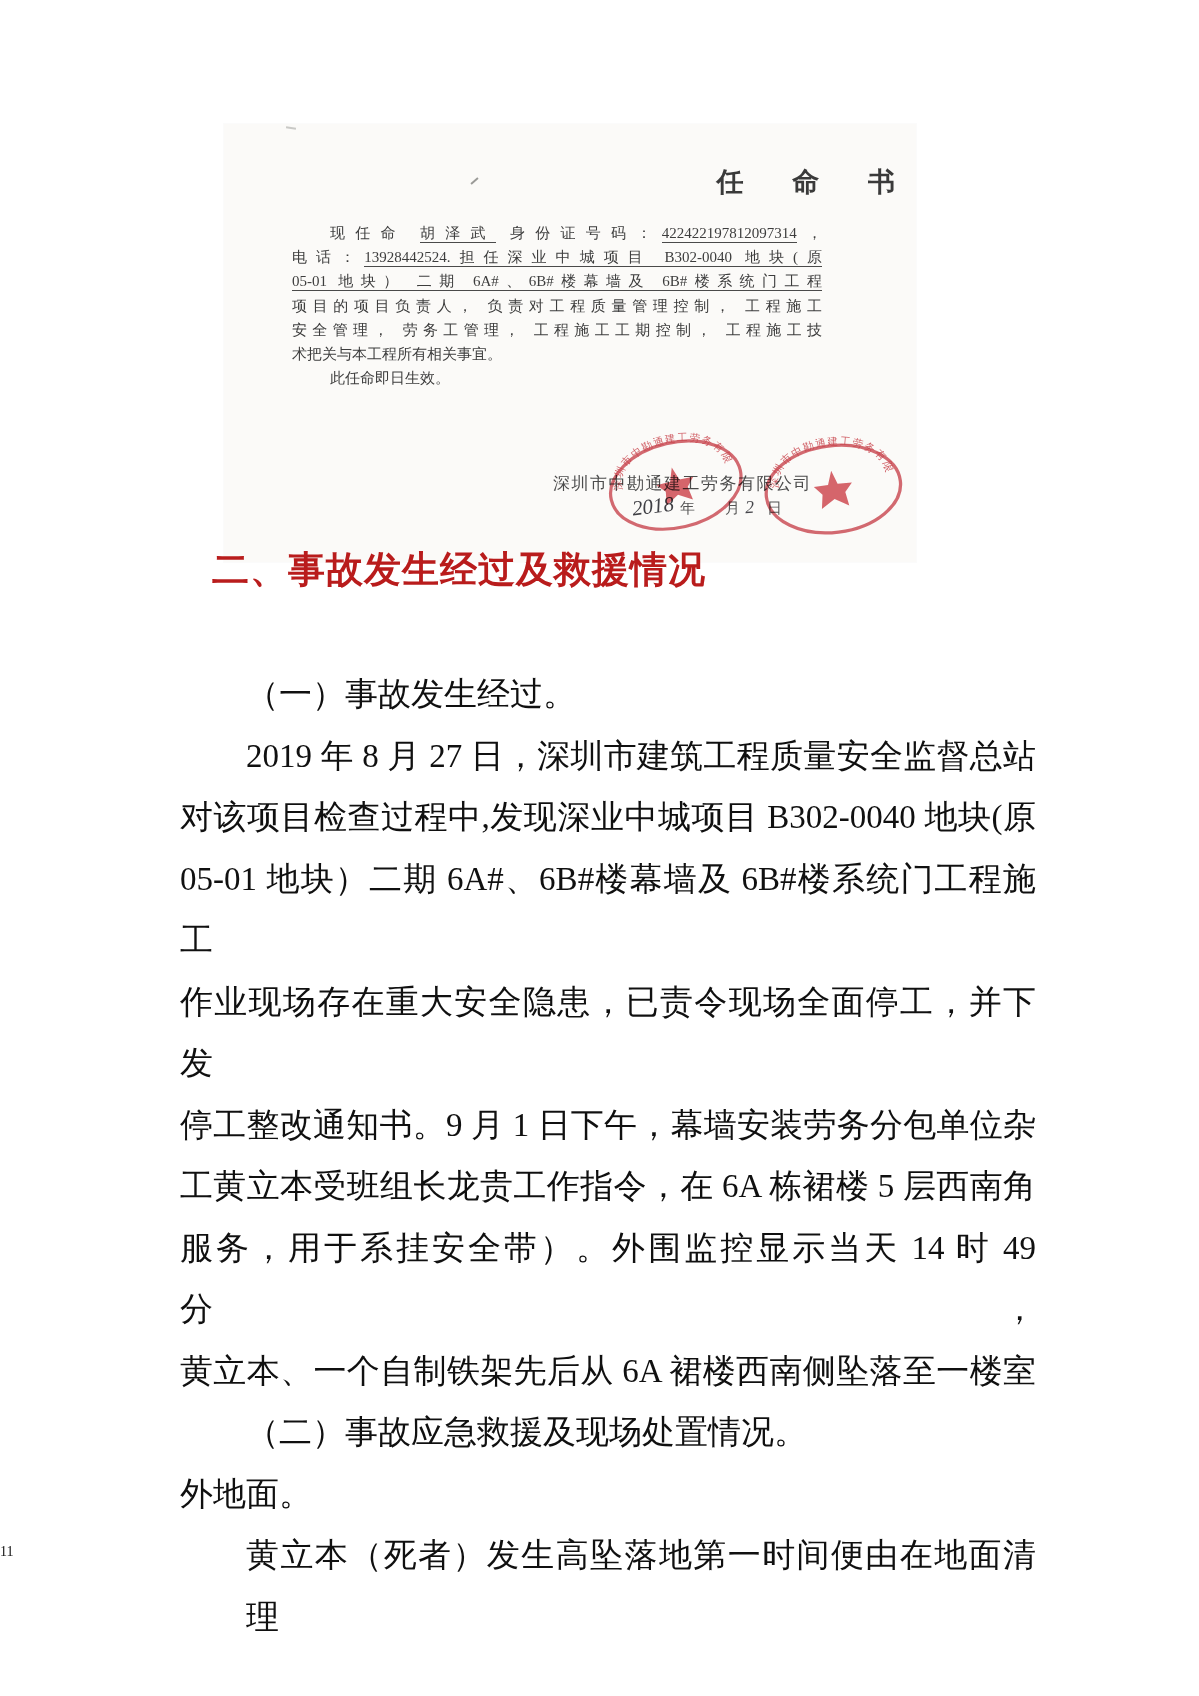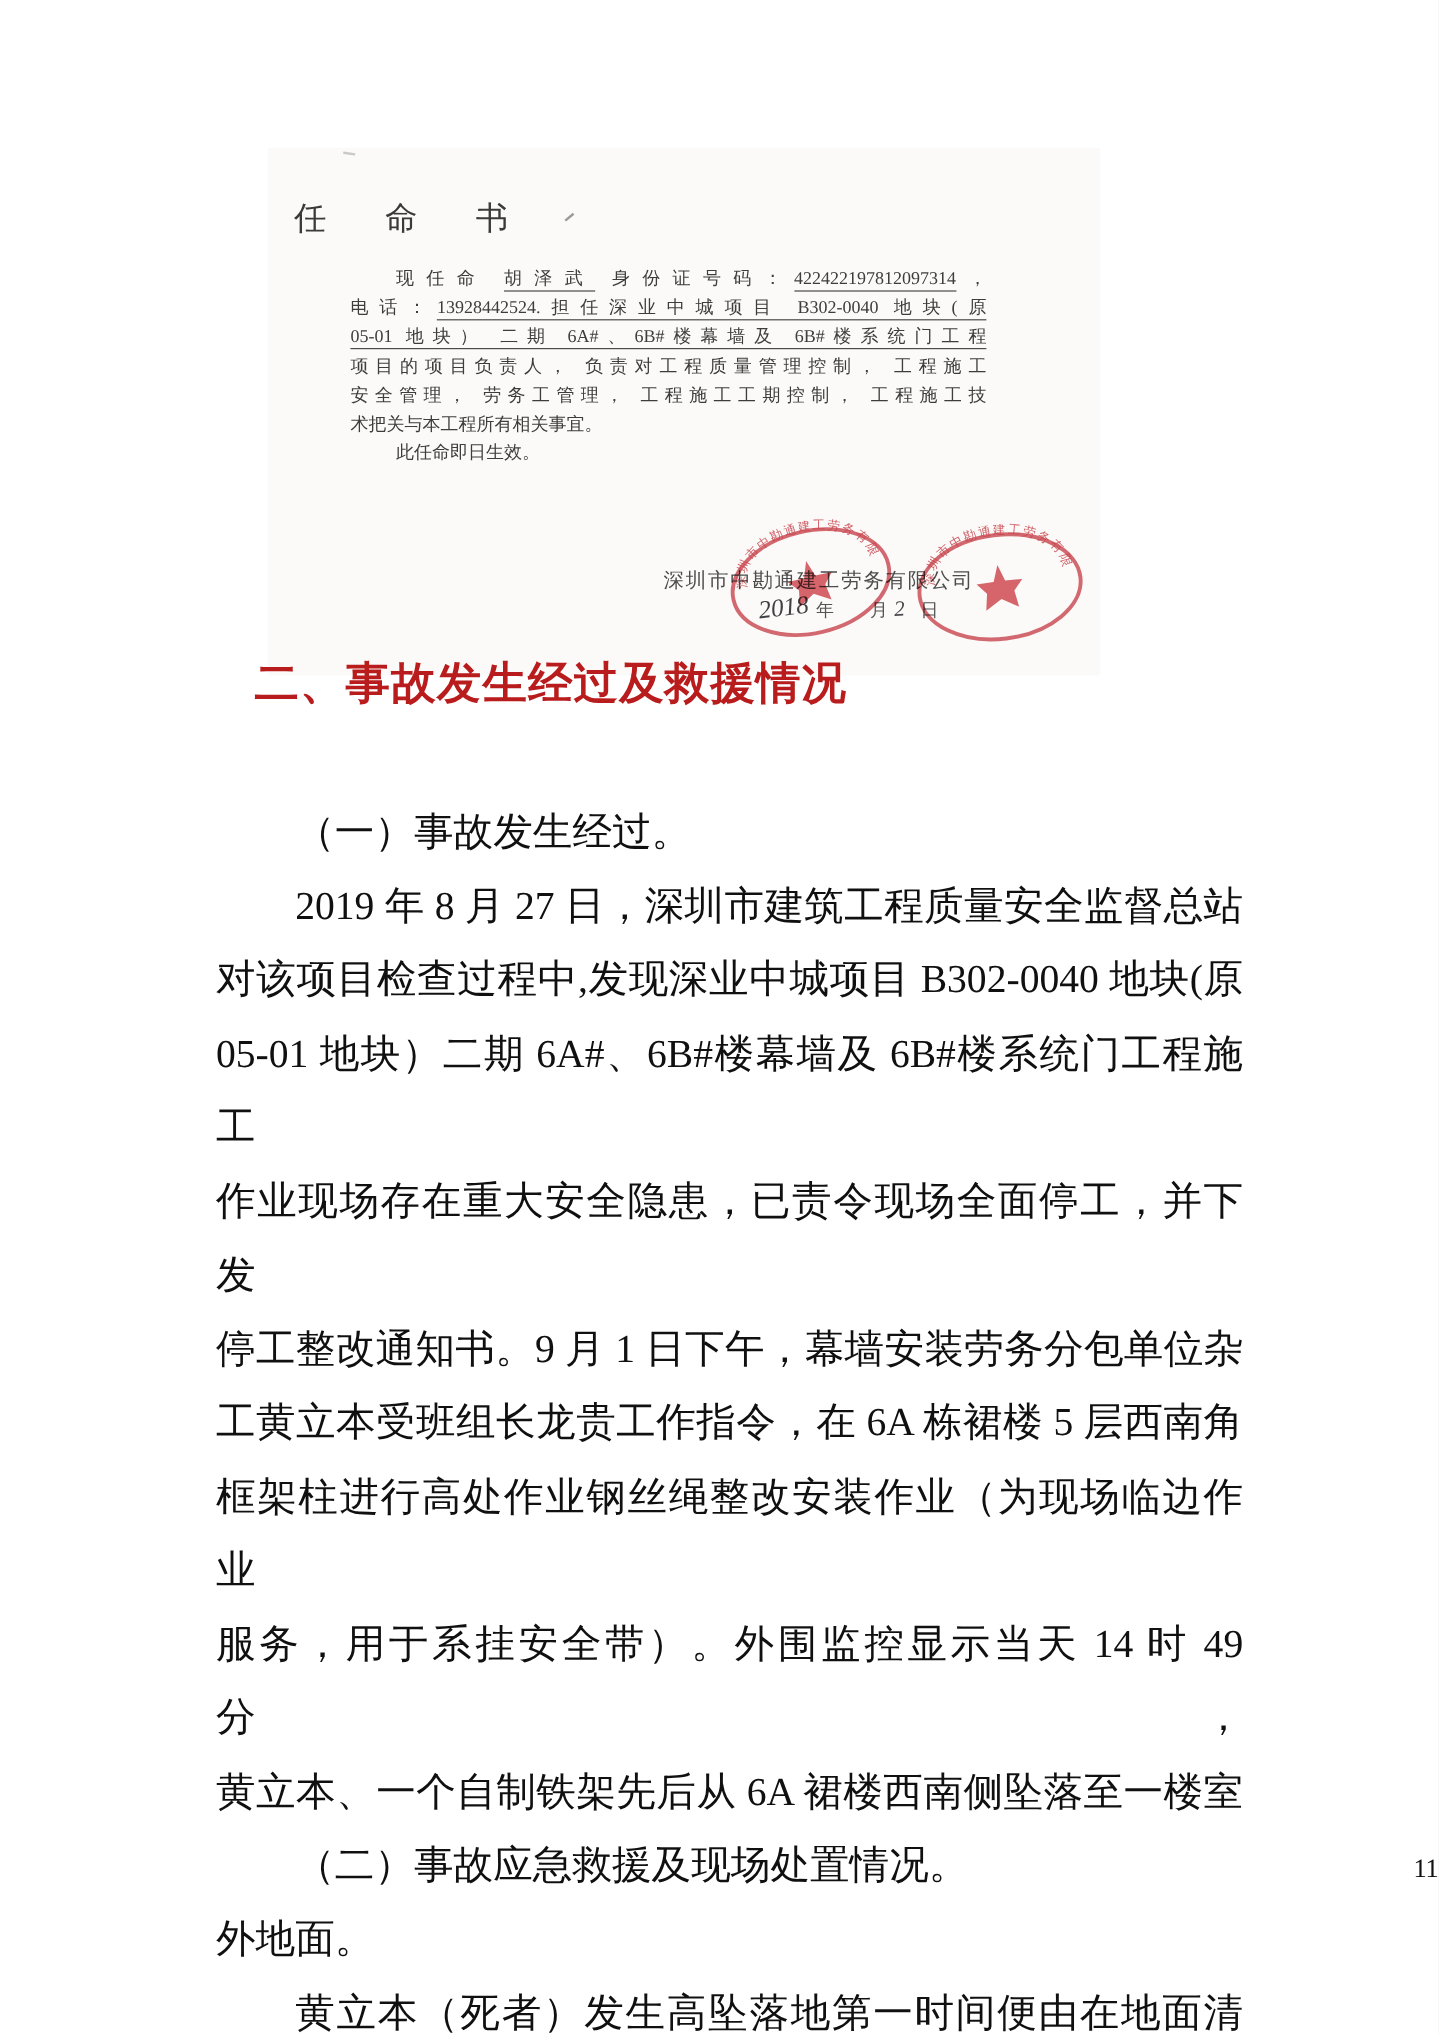--- a/index.html
+++ b/index.html
@@ -20,22 +20,22 @@
   .scan-artifact-dash{
     position:absolute;left:62px;top:3px;width:10px;height:2px;
     background:#c9c9c6;transform:rotate(8deg);
   }
   .scan-artifact-slash{
     position:absolute;left:246px;top:56px;width:9px;height:2px;
     background:#9a9a97;transform:rotate(-40deg);
   }
   .letter-title{
     position:absolute;left:0;top:40px;width:100%;
-    text-align:left;
-    font-size:27px;font-weight:400;color:#3a3a3a;
+    text-align:right;
+    font-size:27px;font-weight:700;color:#3a3a3a;
     letter-spacing:21px;text-indent:21px;
     filter:blur(.2px);
   }
   .letter-body{
     position:absolute;left:68px;top:97px;width:530px;
     font-size:15px;line-height:24.2px;color:#3d3d3d;
     filter:blur(.2px);
   }
   .letter-line{white-space:nowrap;}
   .letter-line.just{white-space:normal;text-align:justify;text-align-last:justify;}
@@ -76,21 +76,21 @@
   }
   .body-text{
     position:absolute;left:180px;top:664px;width:856px;
     font-size:33px;line-height:61.5px;color:#101010;
   }
   .body-line{white-space:nowrap;}
   .body-line.just{white-space:normal;text-align:justify;text-align-last:justify;}
   .body-line.ind{padding-left:66px;}
   .page-number{
     position:absolute;left:0;top:1544px;width:100%;
-    text-align:right;font-size:22px;color:#111;
+    text-align:left;font-size:14px;color:#111;
   }
 </style>
 </head>
 <body>
 
 <div class="page">
 
   <div class="scan">
     <div class="scan-artifact-dash"></div>
     <div class="scan-artifact-slash"></div>
@@ -137,21 +137,20 @@
 
   <div class="body-text" id="body-text">
 
   <div class="body-line ind">（一）事故发生经过。</div>
       <div class="body-line just ind">2019 年 8 月 27 日，深圳市建筑工程质量安全监督总站</div>
       <div class="body-line just">对该项目检查过程中,发现深业中城项目 B302-0040 地块(原</div>
       <div class="body-line just">05-01 地块）二期 6A#、6B#楼幕墙及 6B#楼系统门工程施工</div>
       <div class="body-line just">作业现场存在重大安全隐患，已责令现场全面停工，并下发</div>
       <div class="body-line just">停工整改通知书。9 月 1 日下午，幕墙安装劳务分包单位杂</div>
       <div class="body-line just">工黄立本受班组长龙贵工作指令，在 6A 栋裙楼 5 层西南角</div>
-      <div class="body-line just">框架柱进行高处作业钢丝绳整改安装作业（为现场临边作业</div>
       <div class="body-line just">服务，用于系挂安全带）。外围监控显示当天 14 时 49 分，</div>
       <div class="body-line just">黄立本、一个自制铁架先后从 6A 裙楼西南侧坠落至一楼室</div>
       <div class="body-line ind">（二）事故应急救援及现场处置情况。</div>
       <div class="body-line">外地面。</div>
       <div class="body-line just ind">黄立本（死者）发生高坠落地第一时间便由在地面清理</div>
     </div>
 
   <div class="page-number">11</div>
 
 </div>

